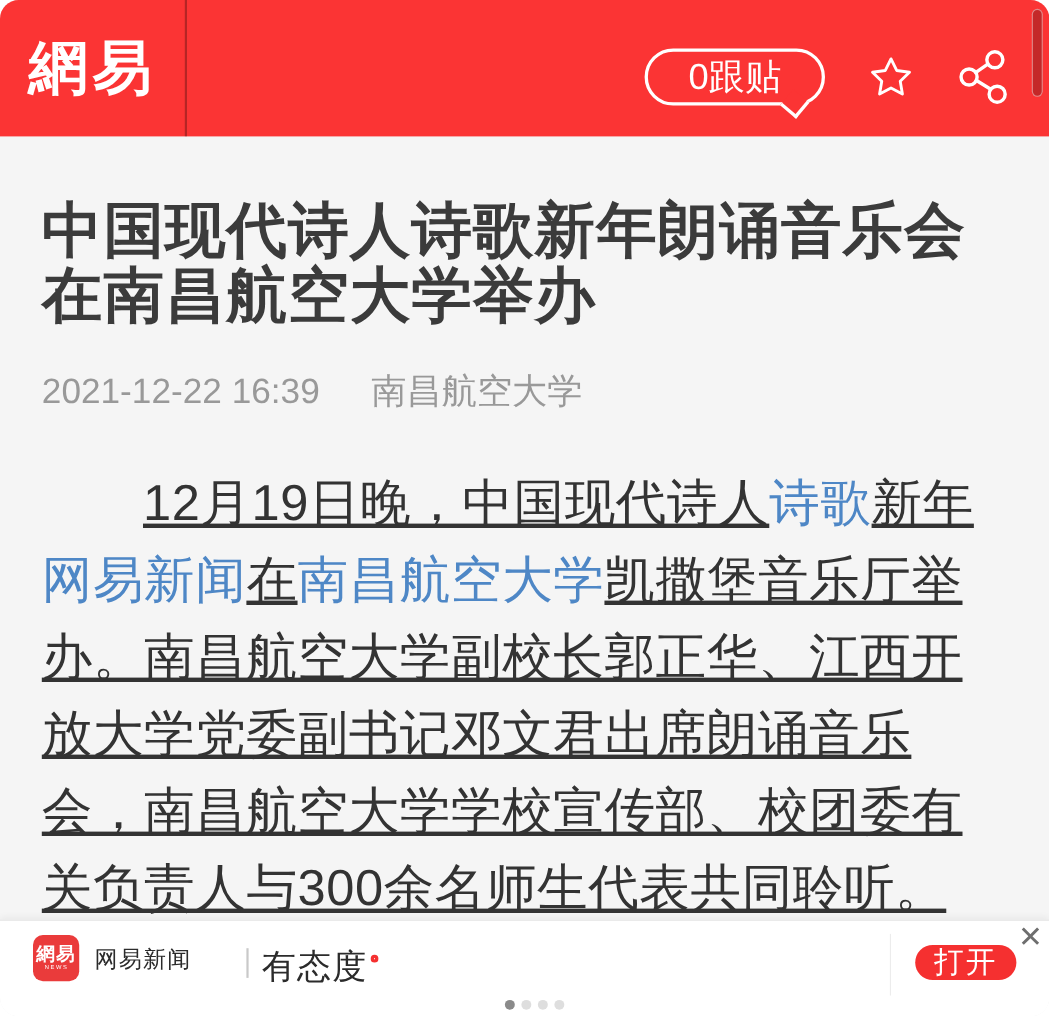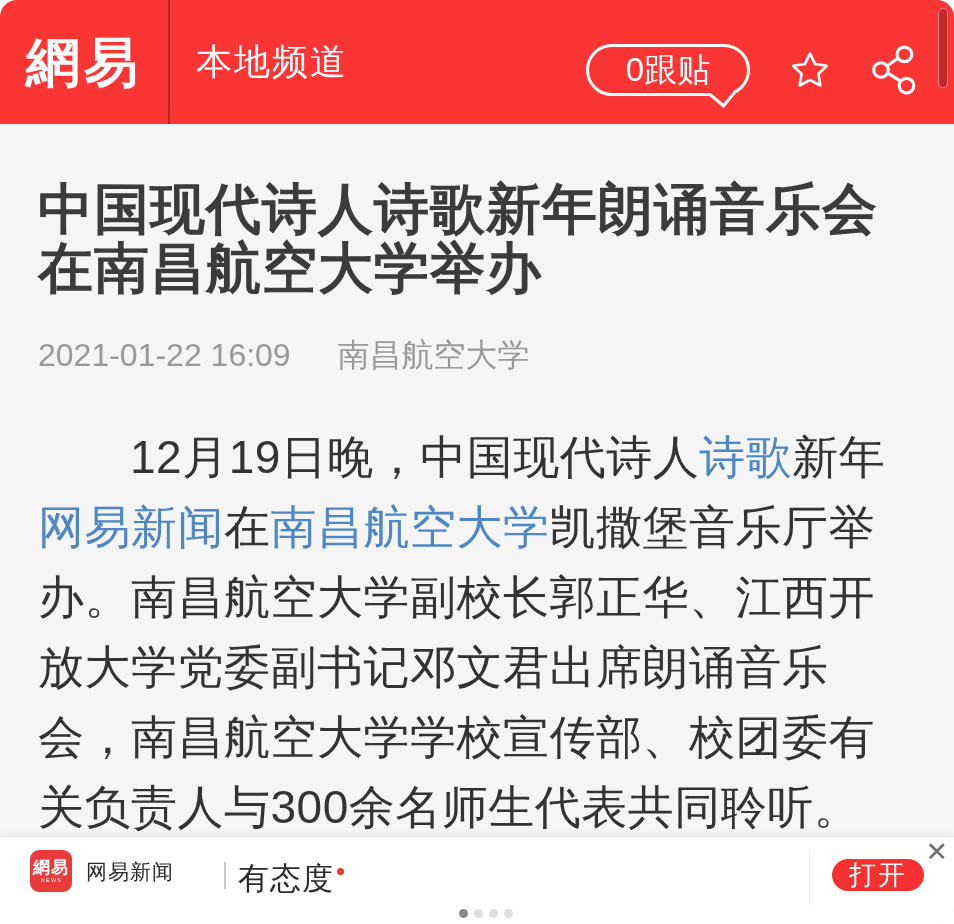--- a/index.html
+++ b/index.html
@@ -34,21 +34,21 @@
   .hicon{display:flex;align-items:center;justify-content:center;cursor:pointer;}
   .scroll-thumb{position:absolute;right:6px;top:8px;width:10px;height:80px;background:rgba(0,0,0,0.22);
     border:1px solid rgba(255,255,255,0.45);border-radius:6px;cursor:pointer;}
 
   
   .content{padding:56px 36px 0 38px;}
   .title{font-size:55px;line-height:59px;letter-spacing:1px;color:var(--title-dark);font-weight:700;margin-bottom:36px;}
   .meta{font-size:32px;color:var(--meta-gray);}
   .source{margin-left:38px;}
   .body-para{margin-top:44px;font-size:46px;line-height:70px;color:var(--text-dark);text-indent:2em;letter-spacing:0.5px;}
-  .seg{color:var(--text-dark);}
+  .seg{color:var(--text-dark);text-decoration:underline;}
   a.seg.link{color:var(--link-blue);text-decoration:none;cursor:pointer;}
 
   
   .banner{position:absolute;left:0;right:0;bottom:0;height:88px;background:var(--banner-bg);
     border-top:1px solid #e2e2e2;box-shadow:0 -2px 6px rgba(0,0,0,0.05);}
   .app-logo{position:absolute;left:30px;top:13px;width:42px;height:42px;background:var(--news-logo-red);
     border-radius:9px;display:flex;flex-direction:column;align-items:center;justify-content:center;color:#fff;cursor:pointer;}
   .app-logo-main{font-size:17px;font-weight:700;line-height:17px;letter-spacing:1px;}
   .app-logo-sub{font-size:7px;letter-spacing:2px;transform:scale(0.75);line-height:8px;}
   .brand{position:absolute;left:86px;top:21px;font-size:21px;font-weight:500;color:#2b2b2b;letter-spacing:1px;}
@@ -65,21 +65,20 @@
   .dot{width:9px;height:9px;border-radius:50%;}
 </style>
 </head>
 <body>
 
 <div class="page">
 
   <header class="topbar">
     <div class="logo">網易</div>
     <div class="topbar-divider"></div>
-    <div class="channel">本地频道</div>
     <div class="topbar-right">
       <button class="comments-pill">
         <span>0跟贴</span>
       </button>
       <span class="hicon">
         <svg width="44" height="42" viewBox="0 0 24 24" fill="none" stroke="#ffffff" stroke-width="1.5" stroke-linejoin="round">
           <path d="M12 2.6 L14.95 8.6 L21.6 9.55 L16.8 14.25 L17.93 20.85 L12 17.7 L6.07 20.85 L7.2 14.25 L2.4 9.55 L9.05 8.6 Z"></path>
         </svg>
       </span>
       <span class="hicon">
@@ -91,21 +90,21 @@
           <line x1="17" y1="27" x2="29" y2="34.5"></line>
         </svg>
       </span>
     </div>
     <div class="scroll-thumb"></div>
   </header>
 
   <main class="content">
     <h1 class="title">中国现代诗人诗歌新年朗诵音乐会在南昌航空大学举办</h1>
     <div class="meta">
-      <span>2021-01-22 16:09</span>
+      <span>2021-12-22 16:39</span>
       <span class="source">南昌航空大学</span>
     </div>
     <p class="body-para">
       <span class="seg">12月19日晚，中国现代诗人</span><a class="seg link">诗歌</a><span class="seg">新年</span><a class="seg link">网易新闻</a><span class="seg">在</span><a class="seg link">南昌航空大学</a><span class="seg">凯撒堡音乐厅举办。南昌航空大学副校长郭正华、江西开放大学党委副书记邓文君出席朗诵音乐会，南昌航空大学学校宣传部、校团委有关负责人与300余名师生代表共同聆听。</span>
     </p>
   </main>
 
   <footer class="banner">
     <div class="app-logo">
       <span class="app-logo-main">網易</span>

